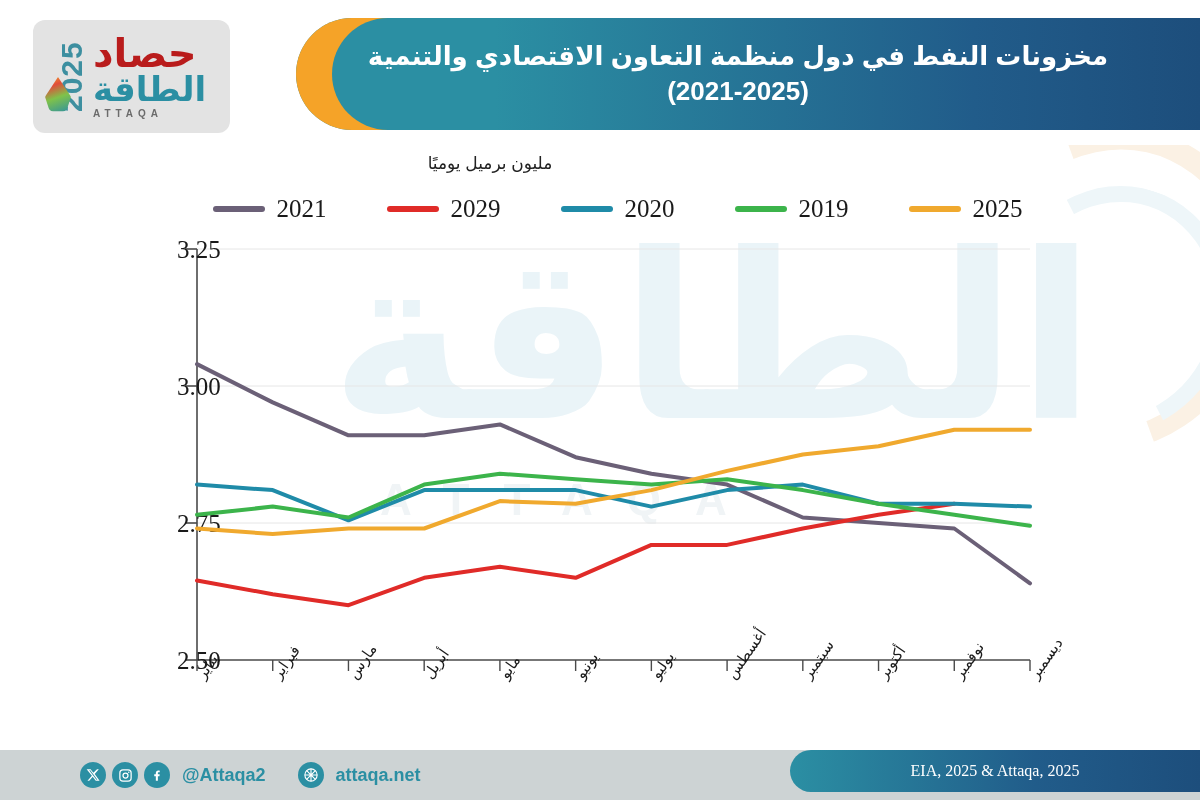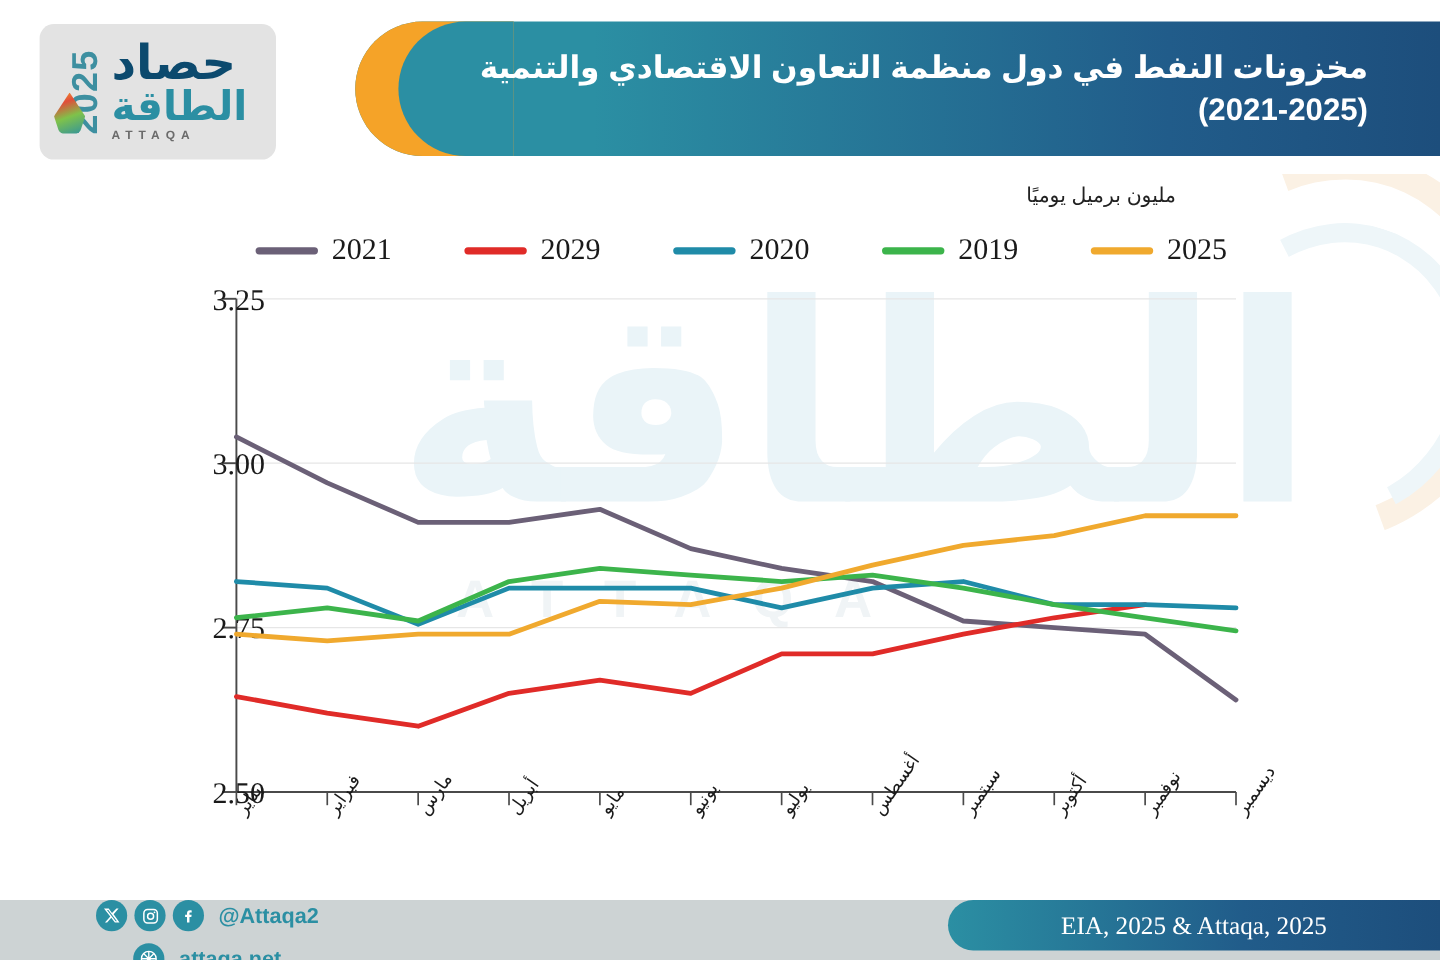--- a/index.html
+++ b/index.html
@@ -21,21 +21,21 @@
     display: flex; flex-direction: row-reverse; align-items: center;
     justify-content: center; gap: 6px;
   }
   .logo-year {
     writing-mode: vertical-rl; transform: rotate(180deg);
     font-weight: bold; font-size: 30px; color: #3d8fa0;
     letter-spacing: 1px; line-height: 1; height: 92px;
     display: flex; align-items: center; justify-content: center;
   }
   .logo-words { display: flex; flex-direction: column; align-items: flex-end; }
-  .logo-hasad { font-size: 40px; font-weight: bold; color: #0c4a6e; line-height: 0.95; }
+  .logo-hasad { font-size: 40px; font-weight: bold; color: #b91c1c; line-height: 0.95; }
   .logo-taqa { font-size: 34px; font-weight: bold; color: #2b8fa3; line-height: 1; }
   .logo-attaqa { font-size: 10px; font-weight: bold; color: #6b6b6b; letter-spacing: 5px; direction: ltr; margin-top: 2px; }
   .logo-drop {
     position: absolute; left: 12px; bottom: 20px;
     width: 26px; height: 36px;
     background: linear-gradient(160deg,#f5a328 0%,#e14d3a 25%,#7fc24a 55%,#2b8fa3 100%);
     border-radius: 50% 50% 50% 50% / 62% 62% 38% 38%;
     clip-path: polygon(50% 0%, 100% 55%, 82% 95%, 18% 95%, 0% 55%);
   }
 
@@ -53,21 +53,21 @@
   }
   .title-accent::after {
     content: ""; position: absolute; top: 0; left: 36px;
     width: 96px; height: 112px; background: #2b8fa3;
     border-top-left-radius: 56px; border-bottom-left-radius: 56px;
   }
   .title-text {
     position: absolute; top: 18px; left: 296px; width: 904px; height: 112px;
     display: flex; align-items: center; justify-content: center;
     color: #ffffff; font-size: 26px; font-weight: bold; line-height: 1.35;
-    text-align: right; padding: 0 60px 0 40px; direction: rtl;
+    text-align: center; padding: 0 60px 0 40px; direction: rtl;
   }
 
   
   #chart-wrap { position: absolute; top: 145px; left: 0; width: 1200px; height: 605px; background: #fff; overflow: hidden; }
 
   .watermark {
     position: absolute; left: 330px; top: 90px;
     font-size: 230px; font-weight: bold; color: #eaf4f8;
     direction: rtl; line-height: 0.9; user-select: none;
   }
@@ -84,57 +84,57 @@
   }
   .swoosh2 {
     position: absolute; right: -30px; top: 40px; width: 230px; height: 250px;
     border: 16px solid #eef6f9; border-radius: 50%;
     border-left-color: transparent; border-bottom-color: transparent;
     transform: rotate(18deg);
   }
 
   .subtitle {
     position: absolute; top: 8px; left: 0; width: 980px;
-    font-size: 17px; color: #222; direction: rtl;
+    text-align: center; font-size: 17px; color: #222; direction: rtl;
   }
 
   .legend {
     position: absolute; top: 50px; left: 0; width: 1200px;
     display: flex; flex-direction: row-reverse; justify-content: center;
     align-items: center; gap: 60px; direction: rtl; padding-left: 35px;
   }
   .legend-item { display: flex; flex-direction: row-reverse; align-items: center; gap: 12px; }
   .legend-swatch { width: 52px; height: 6px; border-radius: 3px; display: block; }
   .legend-label { font-family: "Liberation Serif", serif; font-size: 25px; color: #1a1a1a; direction: ltr; }
 
   #plot { position: absolute; left: 0; top: 0; width: 1200px; height: 605px; }
 
   .ylab { font-family: "Liberation Serif", serif; font-size: 25px; fill: #1a1a1a; text-anchor: end; }
   .xlab { font-size: 15px; fill: #1a1a1a; direction: rtl; }
 
   
   #footer { position: absolute; bottom: 0; left: 0; width: 1200px; height: 50px; background: #cdd3d4; }
   .footer-left {
     position: absolute; left: 0; top: 0; height: 50px;
-    display: flex; flex-direction: column; align-items: center; gap: 10px;
+    display: flex; flex-direction: row; align-items: center; gap: 10px;
     padding-left: 80px; direction: ltr;
   }
   .soc-group { display: flex; align-items: center; gap: 6px; }
   .soc-icon {
     width: 26px; height: 26px; border-radius: 50%; background: #2b8fa3;
     display: flex; align-items: center; justify-content: center;
     color: #fff; font-size: 14px; font-weight: bold; font-family: "DejaVu Sans", sans-serif;
   }
   .soc-text { color: #2b8fa3; font-size: 18px; font-weight: bold; margin-left: 6px; margin-right: 22px; }
   .footer-source {
     position: absolute; right: 0; top: 0; width: 410px; height: 42px;
     background: linear-gradient(90deg, #2b8fa3 0%, #215c8a 60%, #1d4e7c 100%);
     border-top-left-radius: 26px; border-bottom-left-radius: 26px;
     display: flex; align-items: center; justify-content: center;
-    color: #fff; font-family: "Liberation Serif", serif; font-size: 21px; direction: ltr;
+    color: #fff; font-family: "Liberation Serif", serif; font-size: 16px; direction: ltr;
   }
 </style>
 </head>
 <body>
 
 <div id="page">
 
   <div id="header">
     <div class="logo-box">
       <div class="logo-year">2025</div>

